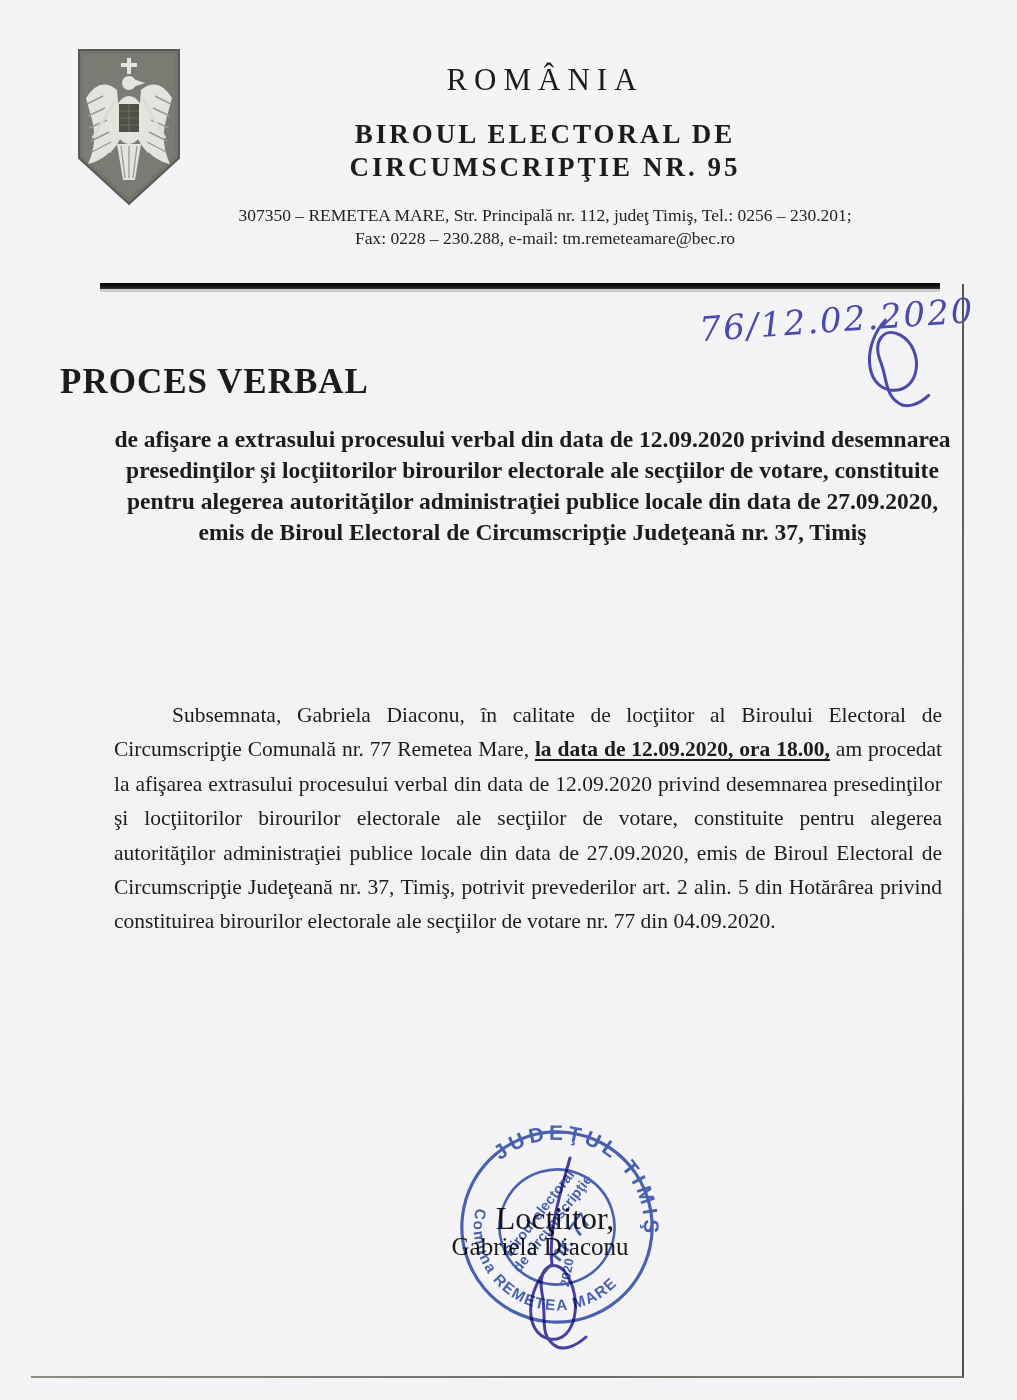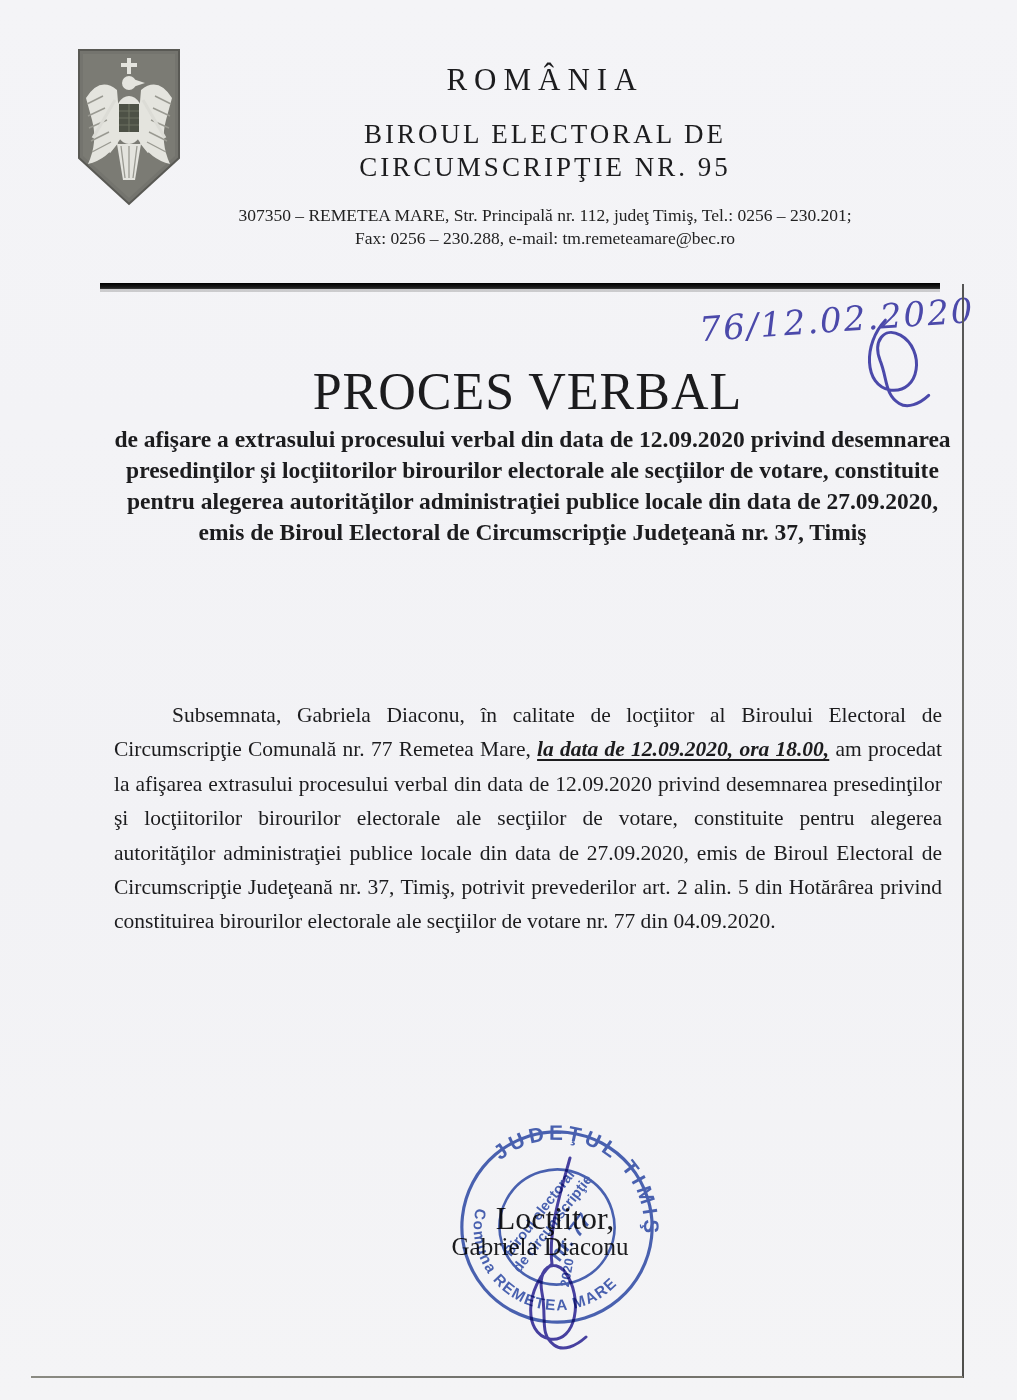--- a/index.html
+++ b/index.html
@@ -9,41 +9,41 @@
     margin:0 auto;
     background:linear-gradient(180deg,#f4f4f7 0%,#f2f2f5 60%,#f4f4f6 100%);
     overflow:hidden;
     font-family:"Liberation Serif","DejaVu Serif",serif;
     color:#1c1c1e;
   }
   
   .emblem{position:absolute;left:73px;top:46px;width:112px;height:162px;}
   .header-text{position:absolute;left:150px;top:62px;width:790px;text-align:center;}
   .country{font-size:31px;letter-spacing:7px;font-weight:400;}
-  .office{margin-top:20px;font-weight:400;font-size:27px;letter-spacing:3px;line-height:1.22;}
+  .office{margin-top:20px;font-weight:700;font-size:27px;letter-spacing:3px;line-height:1.22;}
   .contact{margin-top:20px;font-size:17.5px;line-height:1.32;color:#222;text-align:center;}
   .rule{position:absolute;left:100px;top:283px;width:840px;height:6px;
         background:linear-gradient(180deg,#000 0%,#1b1b1b 70%,#3a3a3a 100%);
         box-shadow:0 3px 0 rgba(130,130,130,.35);}
   
   .regnum{position:absolute;left:702px;top:300px;width:260px;height:120px;
           transform:rotate(-4deg);color:#4b49aa;}
   .regnum .hand{font-size:34px;font-style:italic;letter-spacing:2px;
           font-family:"DejaVu Serif",serif;}
   .regnum svg{position:absolute;left:158px;top:18px;}
   
-  .title{position:absolute;left:60px;top:362px;width:935px;text-align:center;
-         font-size:52px;font-weight:400;letter-spacing:1px;}
+  .title{position:absolute;left:60px;top:362px;width:935px;
+         font-size:35px;font-weight:700;letter-spacing:1px;}
   .subtitle{position:absolute;left:110px;top:424px;width:845px;text-align:center;
             font-size:23.5px;font-weight:700;line-height:1.32;}
   
   .body-text{position:absolute;left:114px;top:698px;width:828px;
              font-size:21.5px;line-height:1.6;text-align:justify;}
   .body-text p{margin:0;text-indent:58px;}
-  .hl{font-weight:700;text-decoration:underline;text-underline-offset:3px;text-decoration-thickness:2px;font-style:italic;}
+  .hl{font-weight:700;text-decoration:underline;text-underline-offset:3px;text-decoration-thickness:2px;}
   
   .role-label{position:absolute;left:455px;top:1200px;width:200px;text-align:center;
               font-size:32px;}
   .name-label{position:absolute;left:415px;top:1233px;width:250px;text-align:center;
               font-size:25px;}
   .stamp{position:absolute;left:448px;top:1118px;width:218px;height:218px;
          mix-blend-mode:multiply;opacity:.92;}
   .signature{position:absolute;left:508px;top:1148px;width:130px;height:210px;
              mix-blend-mode:multiply;}
   
@@ -86,21 +86,21 @@
   </svg>
 
   <div class="header-text">
     <div class="country">ROMÂNIA</div>
     <div class="office">
       <div>BIROUL ELECTORAL DE</div>
       <div>CIRCUMSCRIPŢIE NR. 95</div>
     </div>
     <div class="contact">
       <div>307350 – REMETEA MARE, Str. Principală nr. 112,  judeţ Timiş, Tel.: 0256 – 230.201;</div>
-      <div>Fax: 0256 – 230.288, e-mail: tm.remeteamare@bec.ro</div>
+      <div>Fax: 0228 – 230.288, e-mail: tm.remeteamare@bec.ro</div>
     </div>
   </div>
 
   <div class="rule"></div>
 
   <div class="regnum">
     <span class="hand">76/12.02.2020</span>
     <svg width="90" height="100" viewBox="0 0 90 100">
       <path d="M28 6 C4 28 2 70 28 76 C58 82 66 38 42 22 C26 12 14 26 20 46 C26 64 22 80 36 90 C44 96 56 92 66 84" fill="none" stroke="#4b49aa" stroke-width="3" stroke-linecap="round"></path>
     </svg>

